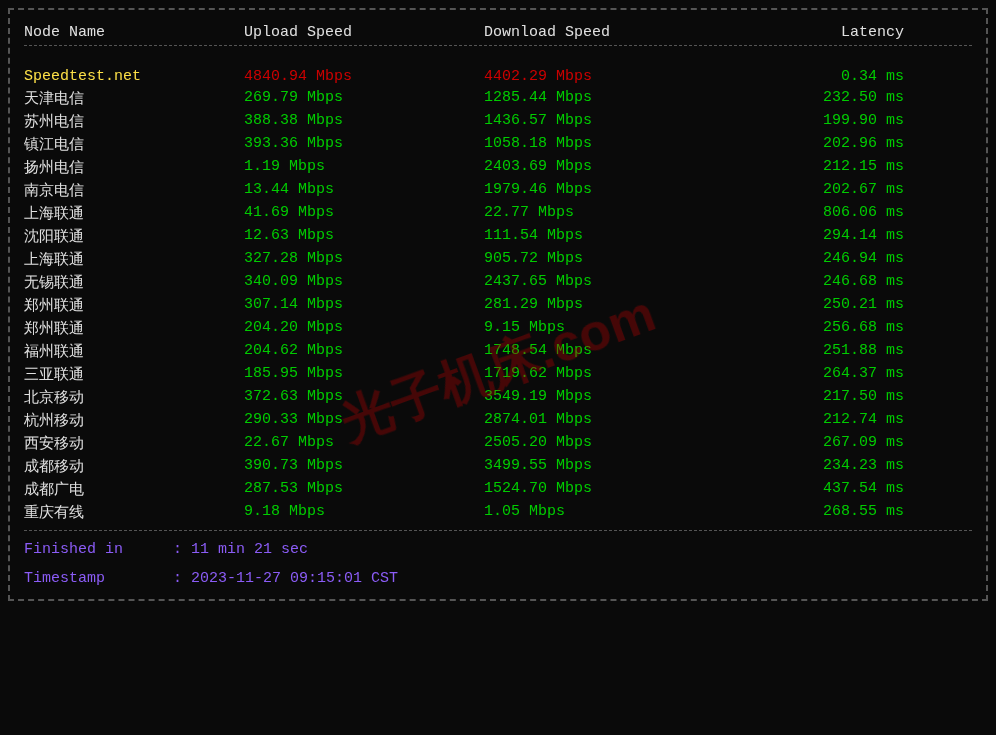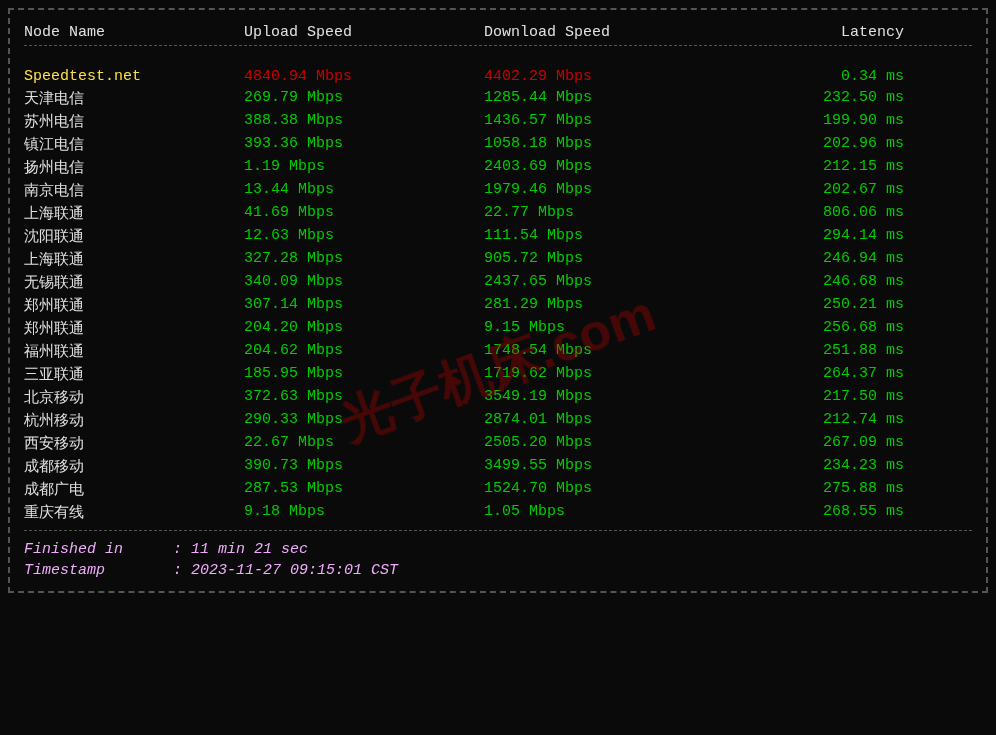--- a/index.html
+++ b/index.html
@@ -33,22 +33,21 @@
     .col-download { width: 260px; }
     .col-latency { width: 160px; text-align: right; }
     .green { color: #00cc00; }
     .red { color: #cc0000; }
     .cyan { color: #fde047; }
     .white { color: #e0e0e0; }
     .footer {
       border-top: 1px dashed #555;
       margin-top: 6px;
       padding-top: 8px;
-      color: #f0abfc;
-      font-style: italic;
+      color: #8b5cf6;
     }
     .footer-row {
       padding: 2px 0;
     }
     .watermark {
       position: fixed;
       top: 50%;
       left: 50%;
       transform: translate(-50%, -50%) rotate(-20deg);
       color: rgba(180, 0, 0, 0.35);
@@ -180,34 +179,34 @@
       <div class="data-row">
         <span class="col-node white">成都移动</span>
         <span class="col-upload green">390.73 Mbps</span>
         <span class="col-download green">3499.55 Mbps</span>
         <span class="col-latency green">234.23 ms</span>
       </div>
       <div class="data-row">
         <span class="col-node white">成都广电</span>
         <span class="col-upload green">287.53 Mbps</span>
         <span class="col-download green">1524.70 Mbps</span>
-        <span class="col-latency green">275.88 ms</span>
+        <span class="col-latency green">437.54 ms</span>
       </div>
       <div class="data-row">
         <span class="col-node white">重庆有线</span>
         <span class="col-upload green">9.18 Mbps</span>
         <span class="col-download green">1.05 Mbps</span>
         <span class="col-latency green">268.55 ms</span>
       </div>
     </div>
 
   <div class="footer">
     <div class="footer-row">
       <span style="display: inline-block; width: 140px;">Finished in</span>
       <span>: 11 min 21 sec</span>
     </div>
     <div class="footer-row">
-      <span style="display: inline-block; width: 140px;">Timestamp</span>
+      <span style="display: inline-block; width: 140px; margin-top: 8px;">Timestamp</span>
       <span>: 2023-11-27 09:15:01 CST</span>
     </div>
   </div>
 
 </div>
 
 </body></html>

